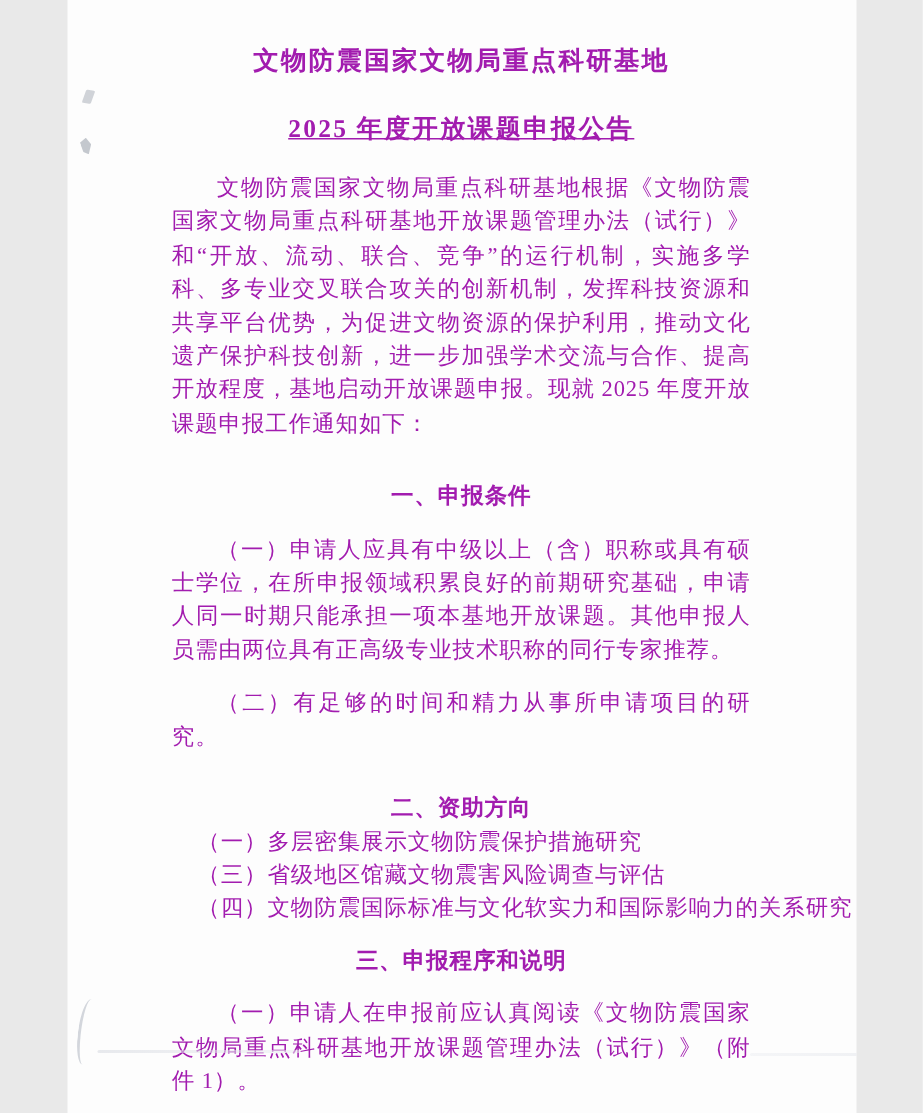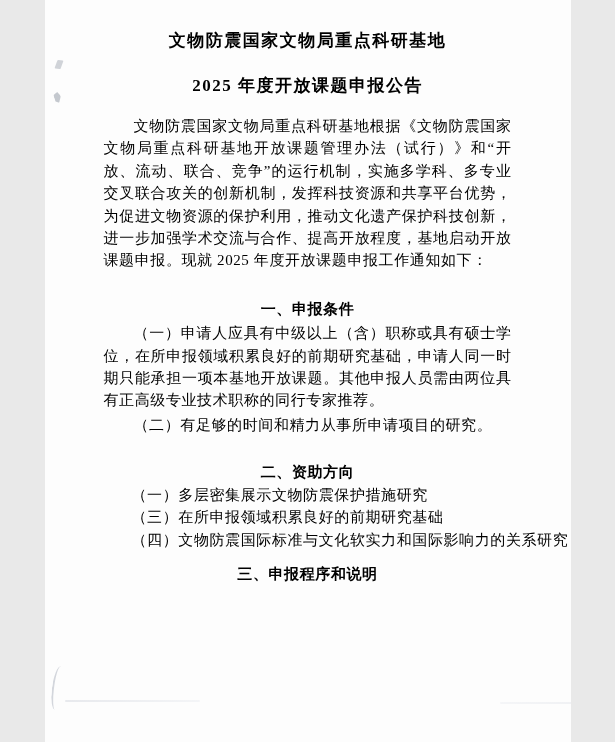--- a/index.html
+++ b/index.html
@@ -10,40 +10,41 @@
   .page {
     position: relative;
     width: 526px;
     height: 742px;
     margin: 0 auto;
     background: #fdfdfd;
     overflow: hidden;
     box-sizing: border-box;
     padding: 29px 57px 0 57px;
     font-family: "Liberation Serif", "DejaVu Serif", serif;
-    color: #000000;
+    color: #a21caf;
   }
   .doc-title {
     margin: 0;
     font-size: 17px;
     line-height: 24px;
     font-weight: bold;
     text-align: center;
     letter-spacing: 1.5px;
   }
   .doc-subtitle {
     margin: 21px 0 0 0;
     font-size: 17px;
     line-height: 24px;
     font-weight: bold;
     text-align: center;
     letter-spacing: 1.5px;
+    text-decoration: underline;
   }
   .body-para {
-    margin: 2px;
+    margin: 13px;
     font-size: 15px;
     line-height: 22.4px;
     letter-spacing: 0.6px;
     text-align: justify;
     text-indent: 2em;
     text-justify: inter-ideograph;
   }
   .intro {
     margin-top: 17px;
   }
@@ -115,21 +116,22 @@
 
   <div class="section section-1">
     <p class="section-heading">一、申报条件</p>
     <p class="body-para">（一）申请人应具有中级以上（含）职称或具有硕士学位，在所申报领域积累良好的前期研究基础，申请人同一时期只能承担一项本基地开放课题。其他申报人员需由两位具有正高级专业技术职称的同行专家推荐。</p>
     <p class="body-para">（二）有足够的时间和精力从事所申请项目的研究。</p>
   </div>
 
   <div class="section section-2">
     <p class="section-heading">二、资助方向</p>
     <p class="list-line">（一）多层密集展示文物防震保护措施研究</p>
-    <p class="list-line">（三）在所申报领域积累良好的前期研究基础</p>
+    <p class="list-line">（三）省级地区馆藏文物震害风险调查与评估</p>
     <p class="list-line">（四）文物防震国际标准与文化软实力和国际影响力的关系研究</p>
   </div>
 
   <div class="section section-3">
     <p class="section-heading">三、申报程序和说明</p>
+    <p class="body-para">（一）申请人在申报前应认真阅读《文物防震国家文物局重点科研基地开放课题管理办法（试行）》（附件 1）。</p>
   </div>
 
 </div>
 
 </body></html>

